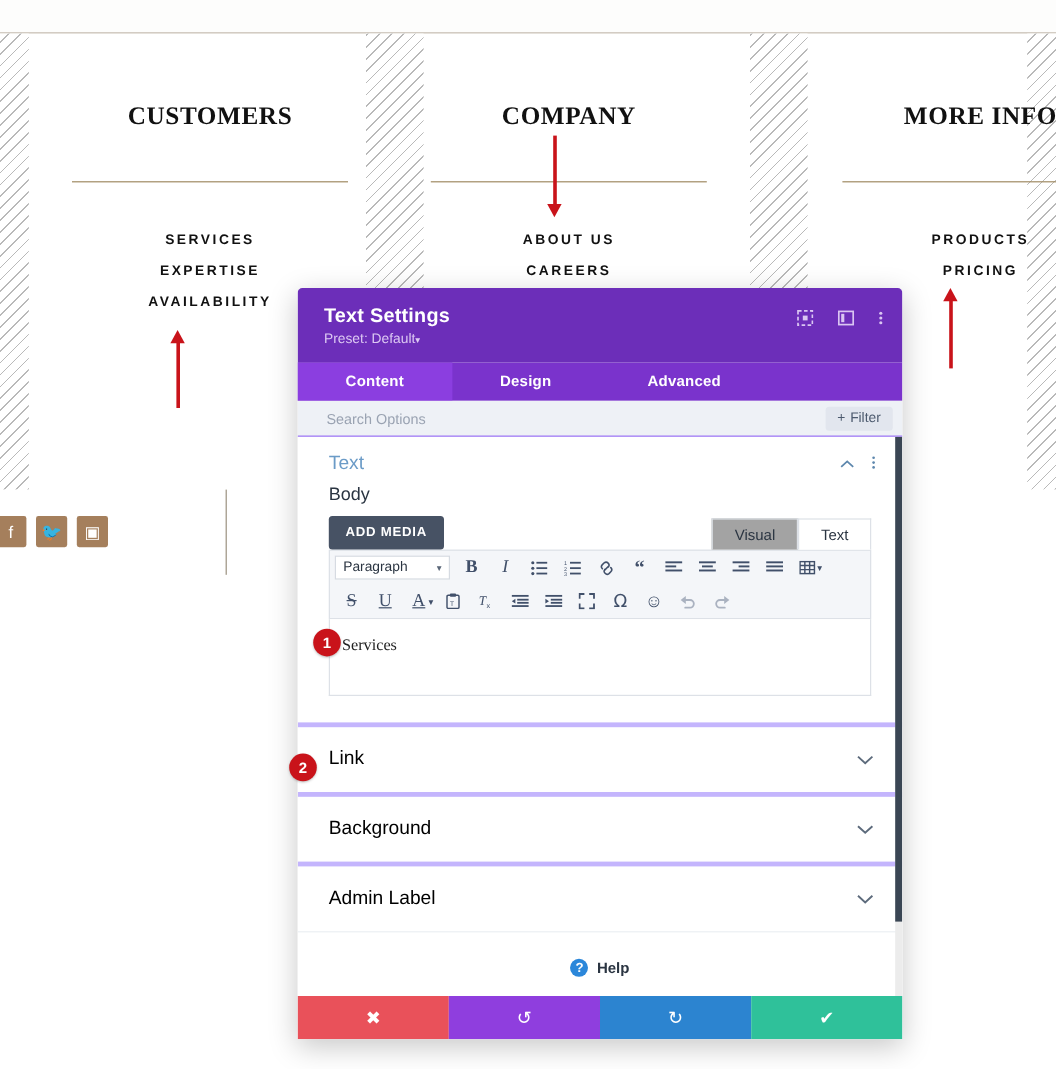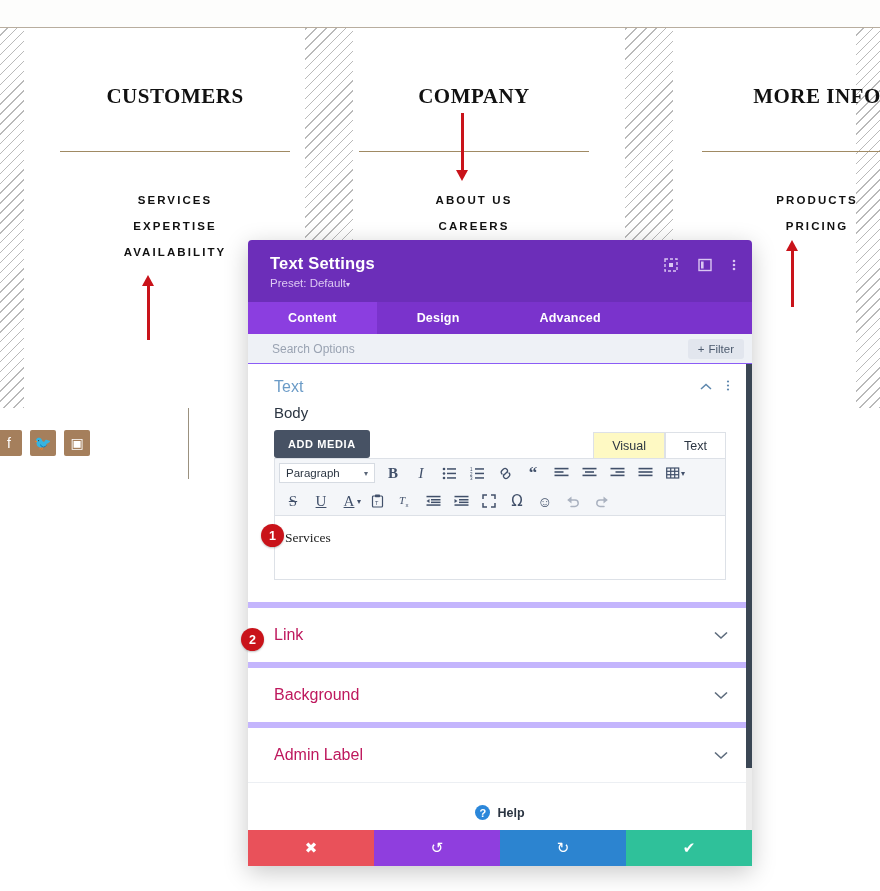--- a/index.html
+++ b/index.html
@@ -136,21 +136,21 @@
   .editor-topbar { display:flex; align-items:flex-end; position:relative; height:30px; }
   .add-media {
     background:#475264; color:#fff; font-size:11px; font-weight:bold;
     letter-spacing:.6px; padding:8px 14px; border-radius:3px; border:none;
   }
   .vt-tabs { margin-left:auto; display:flex; align-items:flex-end; gap:0; }
   .vt-tab {
     font-size:12.5px; color:#2b3542; padding:6px 18px 5px 18px;
     border:1px solid #dde1e7; border-bottom:none; background:#fff;
   }
-  .vt-tab.active { background:#fef9c3; border-color:#dde1e7; }
+  .vt-tab.active { background:#a3a3a3; border-color:#dde1e7; }
 
   .tinymce {
     border:1px solid #dde1e7; border-top:1px solid #dde1e7; background:#f4f6f9;
   }
   .tm-row {
     display:flex; align-items:center; gap:0; padding:3px 4px; flex-wrap:nowrap;
   }
   .tm-btn {
     width:28px; height:22px; display:flex; align-items:center; justify-content:center;
     color:#41506a; font-size:14px;
@@ -167,22 +167,22 @@
   .tm-content {
     background:#fff; border:1px solid #dde1e7; border-top:none;
     height:64px; padding:14px 10px; position:relative;
   }
   .tm-content .txt {
     font-family:"Liberation Serif", serif; font-size:13.5px; color:#222;
   }
 
   .acc-row {
     display:flex; align-items:center; justify-content:space-between;
-    padding:18px 24px 18px 26px; border-top:6px solid #c4b5fd;
-    color:#be185d; font-size:16px;
+    padding:18px 24px 18px 26px; border-top:4px solid #c4b5fd;
+    color:#000000; font-size:16px;
   }
   .acc-row .chev { color:#5d6b7c; font-size:13px; }
 
   .help-row {
     display:flex; align-items:center; justify-content:center; gap:7px;
     padding:22px 0; border-top:1px solid #eceff3;
   }
   .help-badge {
     width:15px; height:15px; border-radius:50%; background:#2b87da; color:#fff;
     font-size:11px; font-weight:bold; display:flex; align-items:center; justify-content:center;

